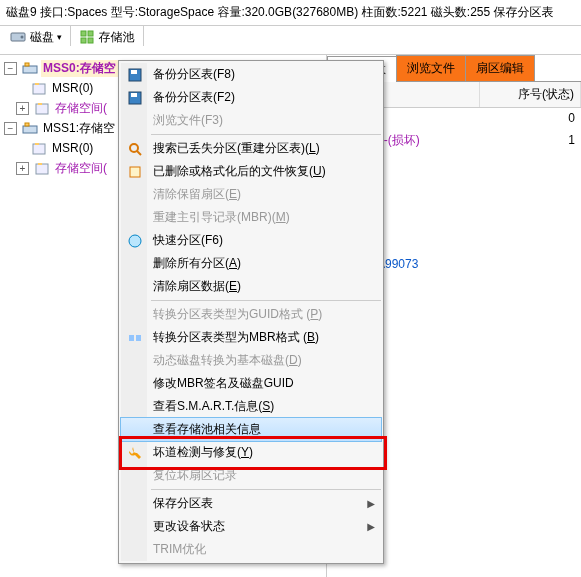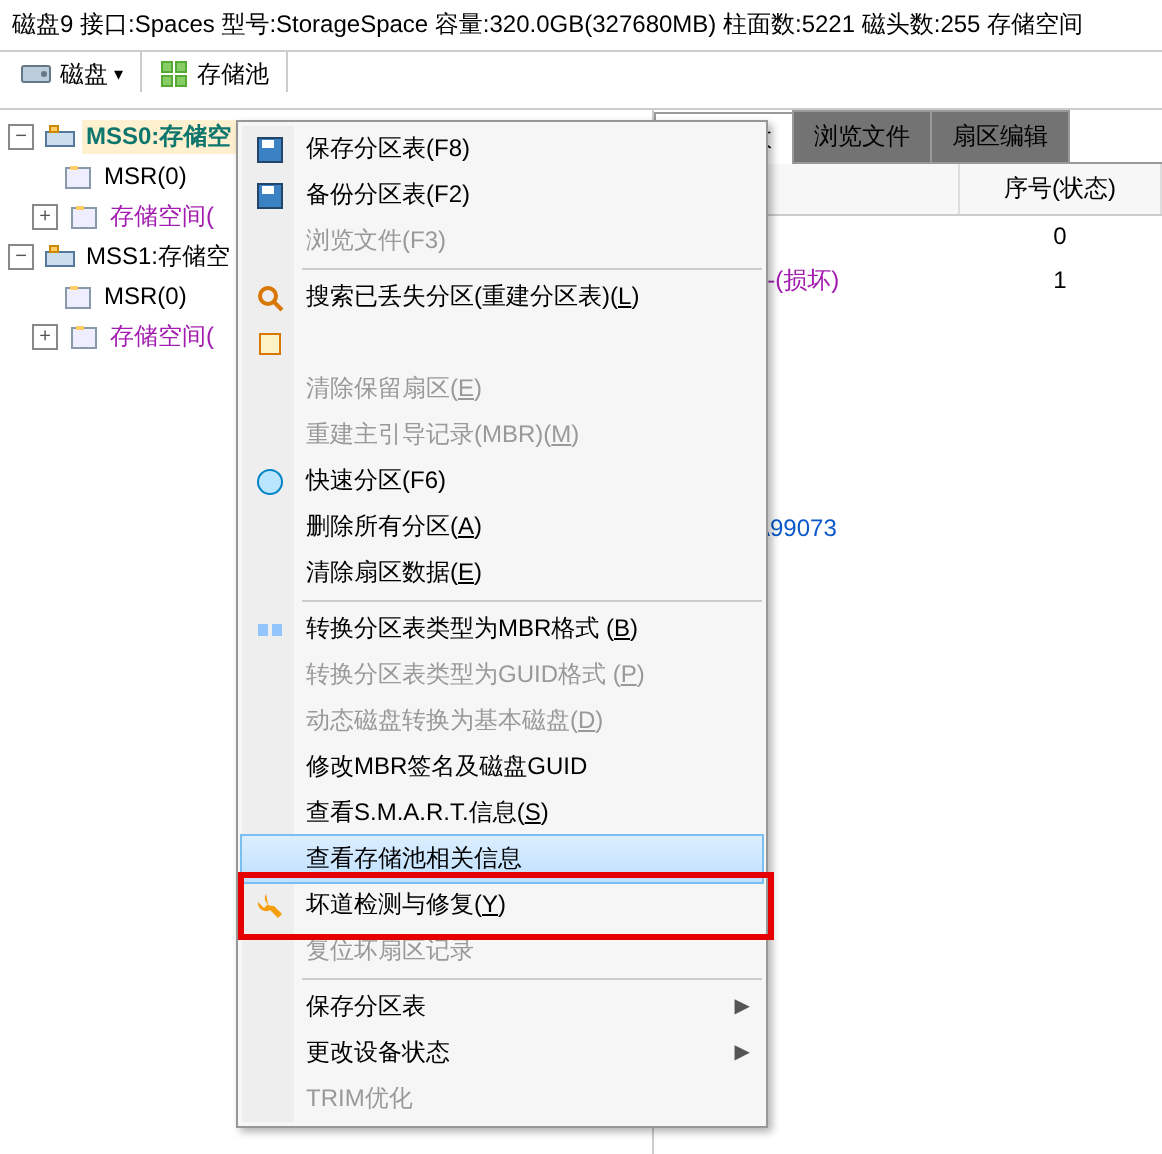--- a/index.html
+++ b/index.html
@@ -8,33 +8,33 @@
 .toolbar .btn{display:flex;align-items:center;padding:3px 6px;cursor:default}
 .toolbar .sep{width:1px;height:20px;background:#ccc;margin:0 2px}
 .ico{width:16px;height:16px;margin-right:4px;display:inline-block;flex:none}
 .main{display:flex;height:calc(577px - 52px)}
 .left{width:326px;border-right:1px solid #ccc;position:relative;overflow:hidden}
 .tree{padding:4px 0 0 4px}
 .node{display:flex;align-items:center;height:20px;white-space:nowrap}
 .tog{width:11px;height:11px;border:1px solid #888;display:flex;align-items:center;justify-content:center;font-size:10px;margin-right:2px;color:#555;background:#fff}
 .sp{display:inline-block;width:12px}
 .node .lbl{padding:0 2px}
-.sel{background:#fff1d0;color:#0f766e;font-weight:bold}
+.sel{background:#fff1d0;color:#a21caf;font-weight:bold}
 .orange{color:#a21caf}
 .disk-ico{width:16px;height:16px;margin:0 3px}
 
 .right{flex:1;display:flex;flex-direction:column}
 .tabs{display:flex;border-bottom:1px solid #999;height:26px;align-items:flex-end}
-.tab{padding:4px 10px;border:1px solid #999;border-bottom:none;margin-right:-1px;background:#737373;cursor:default}
+.tab{padding:4px 10px;border:1px solid #999;border-bottom:none;margin-right:-1px;background:#f97316;cursor:default}
 .tab.active{background:#fff;position:relative;top:1px}
 .grid-head{display:flex;border-bottom:1px solid #ccc;background:#f7f7f7}
 .grid-head div{padding:4px 6px;border-right:1px solid #ddd}
 .grid-body .row{display:flex;height:22px;align-items:center}
 .grid-body .row div{padding:2px 6px}
-.c1{width:140px}.c2{flex:1;text-align:center}
+.c1{width:140px}.c2{flex:1;text-align:right}
 .info{padding:20px 10px 0 10px;color:#333}
 .info .kv{display:flex;margin:4px 0}
 .info .k{width:40px}
 .info .v{color:#0a58ca}
 
 
 .menu{position:absolute;left:118px;top:60px;width:260px;background:#f6f6f6;border:1px solid #979797;box-shadow:2px 2px 4px rgba(0,0,0,.3);padding:2px}
 .menu .strip{position:absolute;left:2px;top:2px;bottom:2px;width:26px;background:#eee}
 .menu .mi{position:relative;display:flex;align-items:center;height:23px;padding-left:32px;padding-right:18px;cursor:default}
 .menu .mi.dis{color:#999}
@@ -42,21 +42,21 @@
 .menu .mico{position:absolute;left:6px;width:16px;height:16px}
 .menu .arrow{position:absolute;right:6px;font-size:10px;color:#555}
 .hl{background:linear-gradient(#dceeff,#bfe0ff);border:1px solid #7bbef0;margin:-1px}
 .redbox{position:absolute;border:3px solid #e60000;pointer-events:none}
 u{text-decoration:underline}
 svg{display:block}
 </style>
 </head>
 <body>
 
-<div class="topbar">磁盘9 接口:Spaces 型号:StorageSpace 容量:320.0GB(327680MB) 柱面数:5221 磁头数:255 存储空间</div>
+<div class="topbar">磁盘9 接口:Spaces 型号:StorageSpace 容量:320.0GB(327680MB) 柱面数:5221 磁头数:255 保存分区表</div>
 <div class="toolbar">
   <div class="btn">
     <span class="ico">
         <svg viewBox="0 0 16 16">
           <rect x="1" y="4" width="14" height="8" rx="1" fill="#bcd" stroke="#678"></rect>
           <circle cx="12" cy="8" r="1.5" fill="#678"></circle>
         </svg>
       </span>
     <span>磁盘</span>
     <span style="margin-left:3px;font-size:9px">▾</span>
@@ -185,21 +185,21 @@
 
 <div class="menu">
   <div class="strip"></div>
   <div class="mi">
       <span class="mico">
         <svg viewBox="0 0 16 16">
           <rect x="2" y="2" width="12" height="12" fill="#3b82c4" stroke="#246"></rect>
           <rect x="4" y="3" width="6" height="4" fill="#fff"></rect>
         </svg>
       </span>
-      <span>保存分区表(F8)</span>
+      <span>备份分区表(F8)</span>
     </div>
   <div class="mi">
       <span class="mico">
         <svg viewBox="0 0 16 16">
           <rect x="2" y="2" width="12" height="12" fill="#3b82c4" stroke="#246"></rect>
           <rect x="4" y="3" width="6" height="4" fill="#fff"></rect>
         </svg>
       </span>
       <span>备份分区表(F2)</span>
     </div>
@@ -215,20 +215,21 @@
         </svg>
       </span>
       <span>搜索已丢失分区(重建分区表)(<u>L</u>)</span>
     </div>
   <div class="mi">
       <span class="mico">
         <svg viewBox="0 0 16 16">
           <rect x="3" y="3" width="10" height="10" fill="#fef3c7" stroke="#d97706"></rect>
         </svg>
       </span>
+      <span>已删除或格式化后的文件恢复(<u>U</u>)</span>
     </div>
   <div class="mi dis">
       <span>清除保留扇区(<u>E</u>)</span>
     </div>
   <div class="mi dis">
       <span>重建主引导记录(MBR)(<u>M</u>)</span>
     </div>
   <div class="mi">
       <span class="mico">
         <svg viewBox="0 0 16 16">
@@ -237,33 +238,33 @@
       </span>
       <span>快速分区(F6)</span>
     </div>
   <div class="mi">
       <span>删除所有分区(<u>A</u>)</span>
     </div>
   <div class="mi">
       <span>清除扇区数据(<u>E</u>)</span>
     </div>
   <div class="msep"></div>
+  <div class="mi dis">
+      <span>转换分区表类型为GUID格式 (<u>P</u>)</span>
+    </div>
   <div class="mi">
       <span class="mico">
         <svg viewBox="0 0 16 16">
           <rect x="2" y="5" width="5" height="6" fill="#93c5fd"></rect>
           <rect x="9" y="5" width="5" height="6" fill="#93c5fd"></rect>
         </svg>
       </span>
       <span>转换分区表类型为MBR格式 (<u>B</u>)</span>
     </div>
   <div class="mi dis">
-      <span>转换分区表类型为GUID格式 (<u>P</u>)</span>
-    </div>
-  <div class="mi dis">
       <span>动态磁盘转换为基本磁盘(<u>D</u>)</span>
     </div>
   <div class="mi">
       <span>修改MBR签名及磁盘GUID</span>
     </div>
   <div class="mi">
       <span>查看S.M.A.R.T.信息(<u>S</u>)</span>
     </div>
   <div class="mi hl">
       <span>查看存储池相关信息</span>

